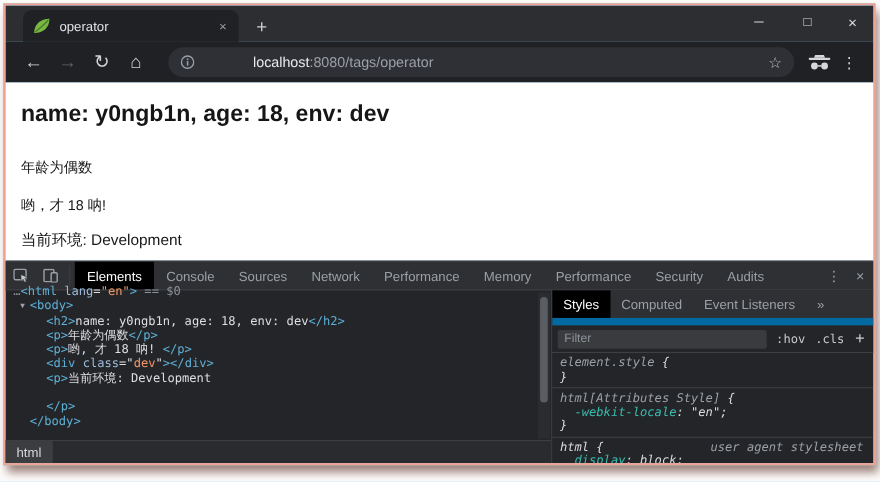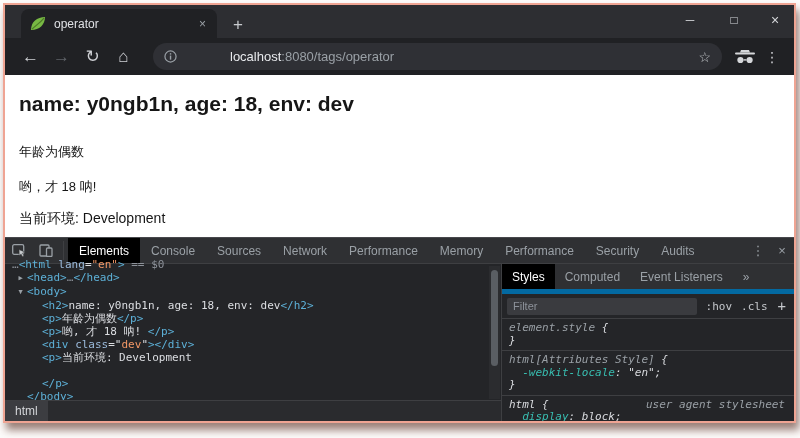--- a/index.html
+++ b/index.html
@@ -61,21 +61,21 @@
   .dom-row{white-space:pre;}
   .dom-arrow{display:inline-block;width:13px;margin-left:-13px;color:#9aa0a6;font-size:7px;text-align:center;vertical-align:1px;}
   .s-t{color:#5db0d7}.s-x{color:#dcdee2}.s-a{color:#9bbbdc}.s-v{color:#f29766}.s-g{color:#8d929a}
   .dom-scroll{position:absolute;right:1px;top:2px;bottom:22px;width:11px;background:#2b2c2f;}
   .dom-thumb{position:absolute;top:4px;left:2px;width:7px;height:96px;background:#5a5e63;border-radius:4px;}
   .breadcrumb{height:20px;background:#2a2b2e;border-top:1px solid #3e3f42;display:flex;align-items:stretch;flex:none;}
   .crumb{background:#3c3d41;color:#d5d7da;font-size:12px;padding:0 10px;display:flex;align-items:center;}
 
   
   .styles-panel{flex:1;display:flex;flex-direction:column;min-width:0;}
-  .sp-tabs{height:25px;background:#2f3033;border-bottom:5px solid #0369a1;display:flex;
+  .sp-tabs{height:25px;background:#2f3033;border-bottom:7px solid #0369a1;display:flex;
            font-size:12px;color:#9aa0a6;align-items:stretch;flex:none;}
   .sp-tab{padding:0 10px;display:flex;align-items:center;white-space:nowrap;}
   .sp-tab.active{background:#000;color:#fff;}
   .sp-filter{height:24px;display:flex;align-items:center;background:#242528;border-bottom:1px solid #3e3f42;
              padding:0 5px;flex:none;}
   .filter-input{flex:1;height:17px;background:#3a3b3f;border-radius:2px;color:#8d929a;font-size:11px;
                 padding:0 6px;line-height:17px;overflow:hidden;}
   .sp-btn{color:#c5c8cc;font-size:11px;margin-left:9px;font-family:"DejaVu Sans Mono",monospace;}
   .sp-plus{font-size:14px;margin:0 3px 0 10px;}
   .sp-blocks{flex:1;overflow:hidden;font-family:"DejaVu Sans Mono",monospace;font-size:11px;
@@ -170,21 +170,20 @@
         <span class="dt-menu">⋮</span>
         <span class="dt-close">×</span>
       </div>
     </div>
 
     <div class="dt-body">
 
       <div class="dom-panel">
         <div class="dom-rows" id="dom-rows">
             <div class="dom-row" style="padding-left: 7px;"><span class="s-g">…</span><span class="s-t">&lt;html</span><span class="s-a"> lang</span><span class="s-x">=</span><span class="s-v">"en"</span><span class="s-t">&gt;</span><span class="s-g"> == </span><span class="s-g">$0</span></div>
-            <div class="dom-row" style="padding-left: 22px;"><span class="dom-arrow">▶</span><span class="s-t">&lt;head&gt;</span><span class="s-g">…</span><span class="s-t">&lt;/head&gt;</span></div>
             <div class="dom-row" style="padding-left: 22px;"><span class="dom-arrow">▼</span><span class="s-t">&lt;body&gt;</span></div>
             <div class="dom-row" style="padding-left: 37px;"><span class="s-t">&lt;h2&gt;</span><span class="s-x">name: y0ngb1n, age: 18, env: dev</span><span class="s-t">&lt;/h2&gt;</span></div>
             <div class="dom-row" style="padding-left: 37px;"><span class="s-t">&lt;p&gt;</span><span class="s-x">年龄为偶数</span><span class="s-t">&lt;/p&gt;</span></div>
             <div class="dom-row" style="padding-left: 37px;"><span class="s-t">&lt;p&gt;</span><span class="s-x">哟, 才 18 呐! </span><span class="s-t">&lt;/p&gt;</span></div>
             <div class="dom-row" style="padding-left: 37px;"><span class="s-t">&lt;div </span><span class="s-a">class</span><span class="s-x">="</span><span class="s-v">dev</span><span class="s-x">"</span><span class="s-t">&gt;&lt;/div&gt;</span></div>
             <div class="dom-row" style="padding-left: 37px;"><span class="s-t">&lt;p&gt;</span><span class="s-x">当前环境: Development</span></div>
             <div class="dom-row" style="padding-left: 37px;">&nbsp;</div>
             <div class="dom-row" style="padding-left: 37px;"><span class="s-t">&lt;/p&gt;</span></div>
             <div class="dom-row" style="padding-left: 22px;"><span class="s-t">&lt;/body&gt;</span></div>
           </div>

